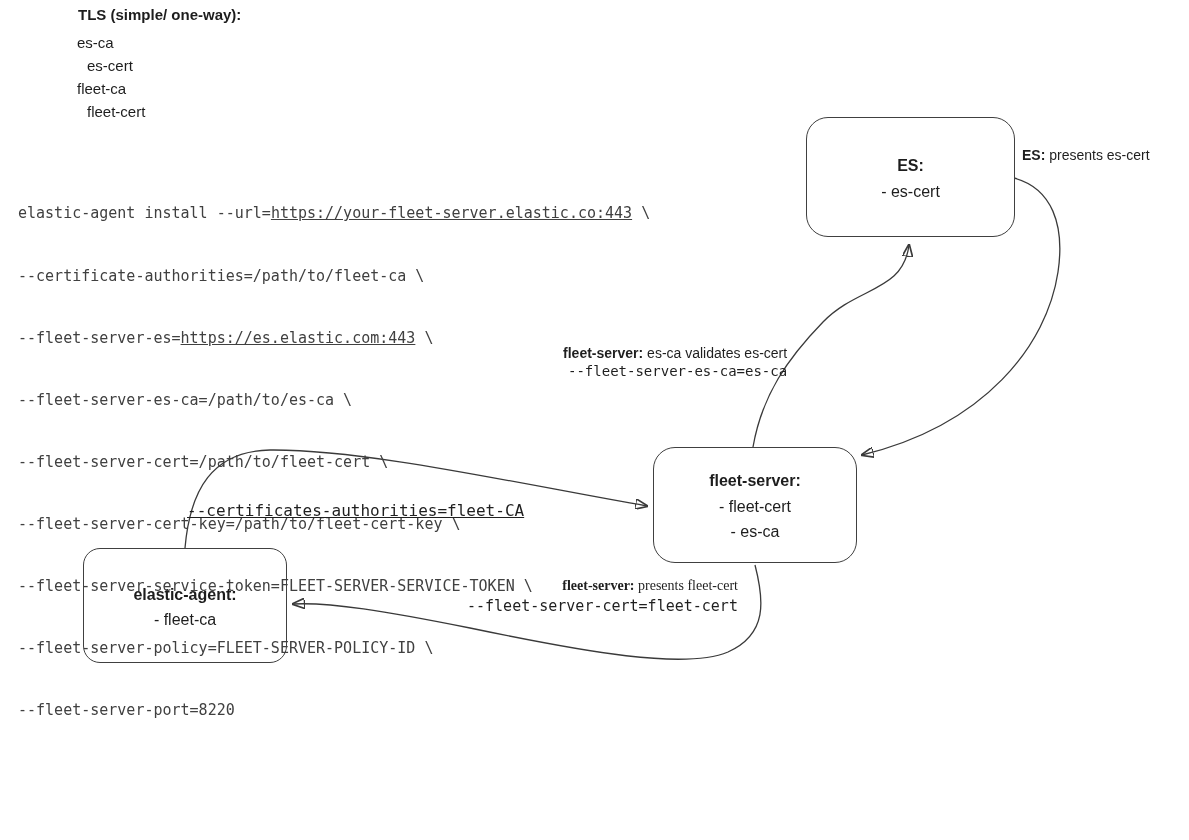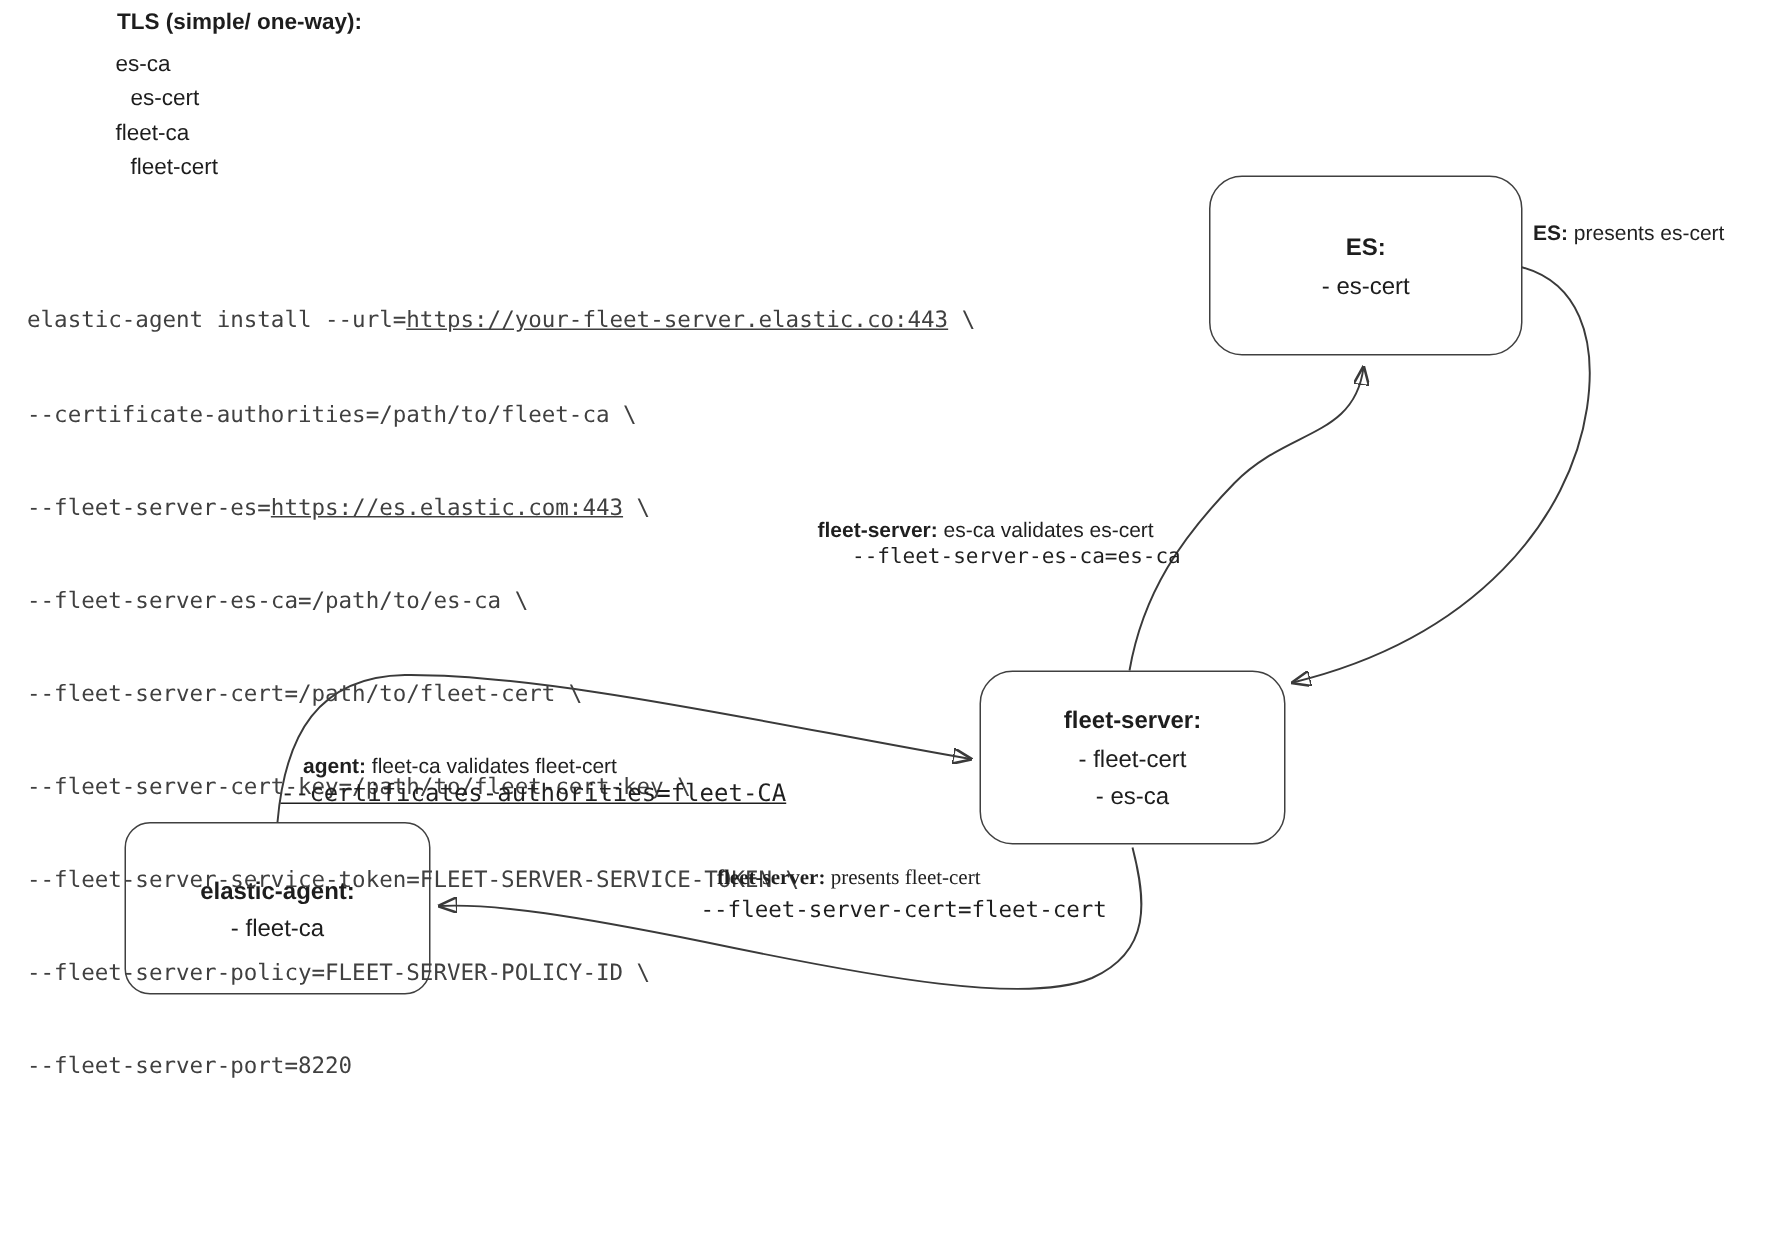--- a/index.html
+++ b/index.html
@@ -57,21 +57,21 @@
     font-size: 16px; line-height: 25.5px;
     text-align: center;
   }
   .node-title { font-weight: 700; }
   .node-es { left: 806px; top: 117px; width: 209px; height: 120px; }
   .node-fleet { left: 653px; top: 447px; width: 204px; height: 116px; }
   .node-agent { left: 83px; top: 548px; width: 204px; height: 115px; border-radius: 17px; }
 
   
   .edge-label { position: absolute; z-index: 3; font-size: 14px; line-height: 18px; color: #1f1f1f; }
-  .edge-label .label-line { white-space: pre; }
+  .edge-label .label-line { white-space: pre; text-align: right; }
   .edge-label b { font-weight: 700; }
   .label-code {
     font-family: "DejaVu Sans Mono", monospace;
     white-space: pre; margin-top: 1px; line-height: 17px;
   }
   .lbl-es-presents { left: 1022px; top: 146px; }
   .lbl-es-validates { left: 545px; top: 344px; }
   .lbl-es-validates .label-code { margin-left: 23px; font-size: 14px; }
   .lbl-agent-validates { left: 187px; top: 501px; }
   .lbl-agent-validates .label-line { margin-left: 15px; }
@@ -137,21 +137,20 @@
   <div class="edge-label lbl-es-presents">
     <div class="label-line"><b>ES:</b><span> presents es-cert</span></div>
   </div>
 
   <div class="edge-label lbl-es-validates">
     <div class="label-line"><b>fleet-server:</b><span> es-ca validates es-cert</span></div>
     <div class="label-code">--fleet-server-es-ca=es-ca</div>
   </div>
 
   <div class="edge-label lbl-agent-validates">
-    <div class="label-line"><b>agent:</b><span> fleet-ca validates fleet-cert</span></div>
     <div class="label-code">--certificates-authorities=fleet-CA</div>
   </div>
 
   <div class="edge-label lbl-fleet-presents">
     <div class="label-line"><b>fleet-server:</b><span> presents fleet-cert</span></div>
     <div class="label-code">--fleet-server-cert=fleet-cert</div>
   </div>
 
 </div>
 

